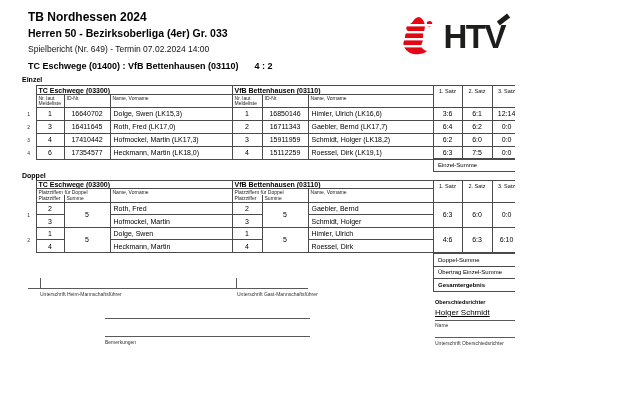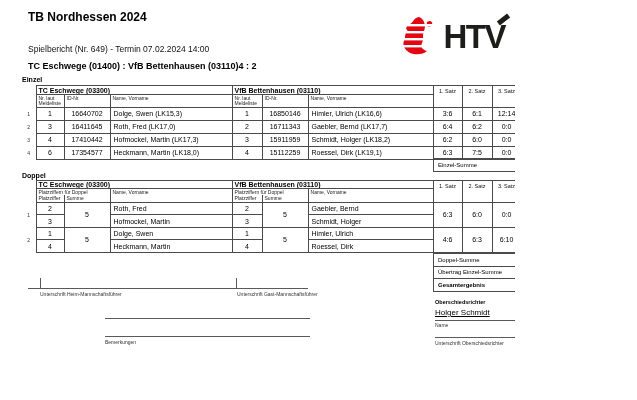--- a/index.html
+++ b/index.html
@@ -3,21 +3,21 @@
 <meta charset="utf-8">
 <style>
   html,body{margin:0;padding:0;background:#fff;}
   .page{position:relative;width:515px;height:400px;background:#fff;
         font-family:"Liberation Sans",sans-serif;color:#000;overflow:hidden;}
   .abs{position:absolute;}
   .t-title{font-size:12px;font-weight:bold;}
   .t-league{font-size:10.5px;font-weight:bold;}
   .t-report{font-size:8.5px;color:#111;}
   .t-match{font-size:9px;font-weight:bold;}
-  .t-match .result{}
+  .t-match .result{margin-left:16px;}
   .sec-label{font-size:7px;font-weight:bold;}
 
   
   .logo{display:flex;align-items:center;gap:3px;}
   .logo-text{position:relative;font-size:33px;font-weight:900;letter-spacing:-1.5px;
              color:#1d1d1b;line-height:1;}
   .logo-accent{position:absolute;top:-3px;right:-5px;width:13px;height:5px;
                background:#1d1d1b;transform:rotate(-38deg);}
 
   table{border-collapse:collapse;table-layout:fixed;}
@@ -41,20 +41,21 @@
   .siglabel{position:absolute;font-size:5px;color:#333;}
   .osr-label{font-size:5.5px;font-weight:bold;}
   .osr-name{font-size:8px;}
 </style>
 </head>
 <body>
 
 <div class="page">
 
   <div class="abs t-title" style="left:28px;top:10px;">TB Nordhessen 2024</div>
+  <div class="abs t-league" style="left:28px;top:27px;">Herren 50 - Bezirksoberliga (4er) Gr. 033</div>
   <div class="abs t-report" style="left:28px;top:44px;">Spielbericht (Nr. 649) - Termin 07.02.2024 14:00</div>
   <div class="abs t-match" style="left:28px;top:61px;">
     <span>TC Eschwege (01400) : VfB Bettenhausen (03110)</span><span class="result">4 : 2</span>
   </div>
 
   <div class="abs logo" style="right:10px;top:16px;">
     <svg width="44" height="40" viewBox="0 0 44 40">
       <path fill="#e30613" d="M22 1 C16 2 17 6 13 8 C9 10 8 13 11 15 C7 17 9 21 7 25 C5 29 8 34 13 37 C18 39 26 39 30 35 C26 34 23 31 25 27 C27 23 25 19 27 15 C29 11 28 3 22 1 Z"></path>
       <path fill="#e30613" d="M30 6 C34 3 37 7 34 10 C32 12 29 10 30 6 Z"></path>
       <rect x="0" y="8" width="44" height="2.4" fill="#ffffff"></rect>

